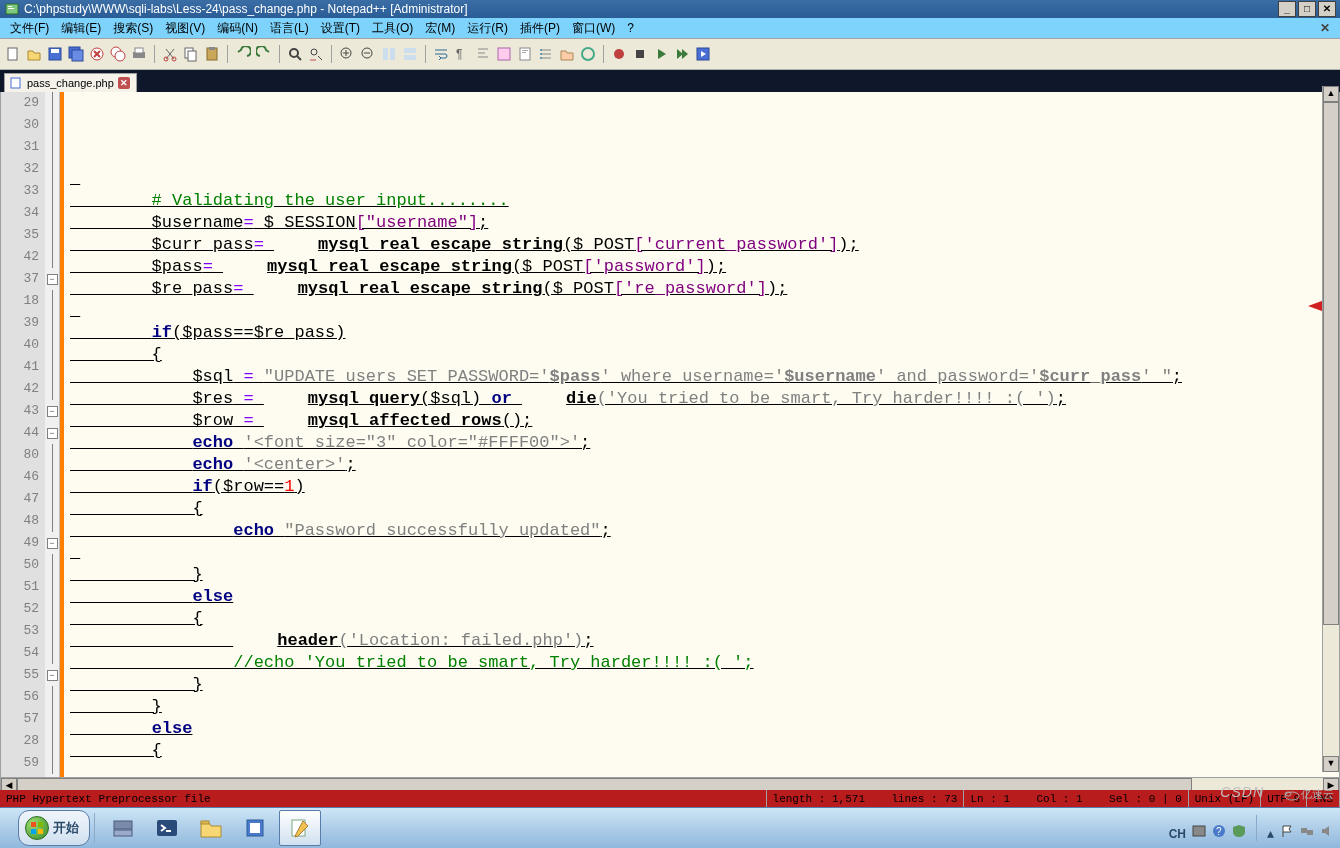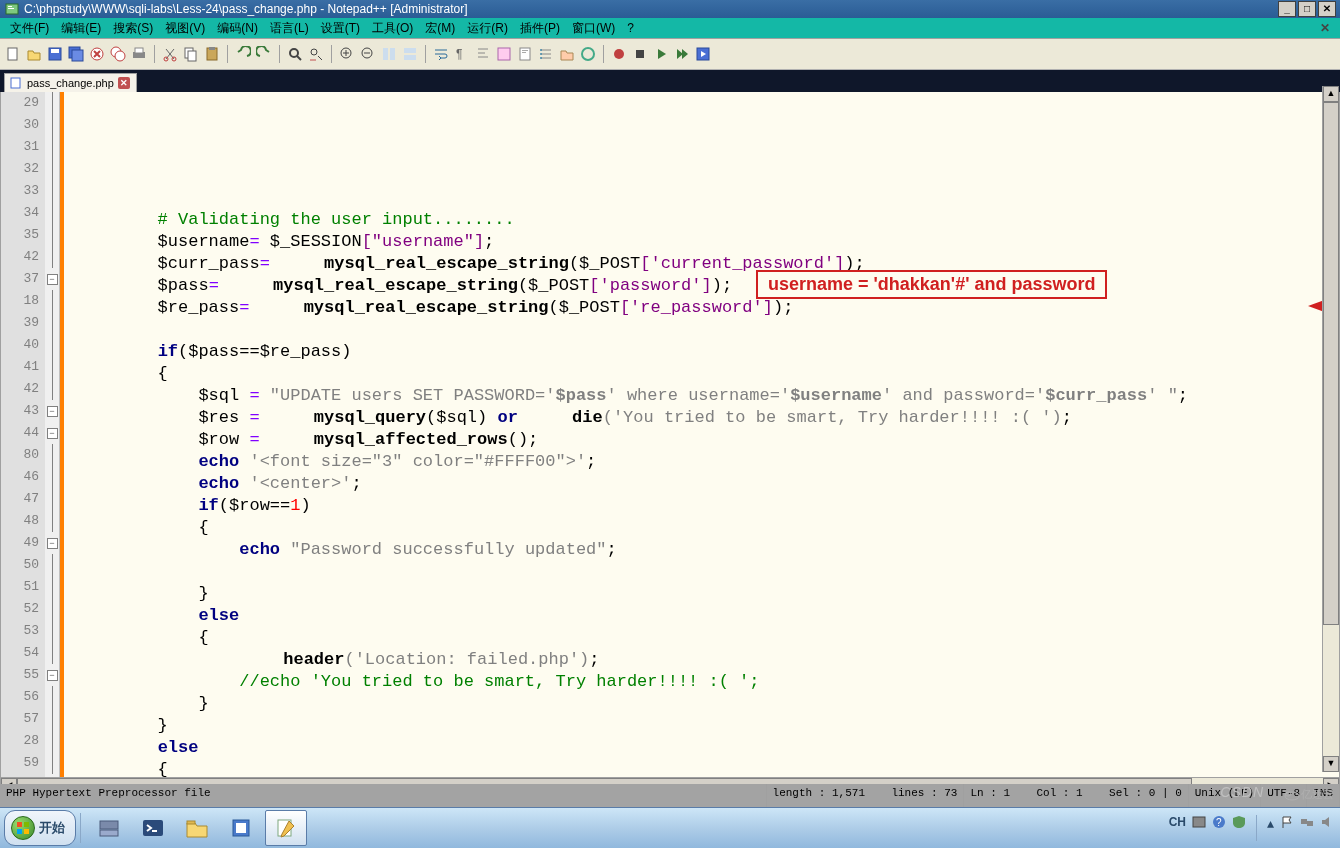--- a/index.html
+++ b/index.html
@@ -37,21 +37,21 @@
     background: #d4d0c8;
     border: 1px solid #404040;
     display: inline-flex; align-items: center; justify-content: center;
     font-size: 10px; color: #000; font-weight: bold;
     cursor: pointer;
   }
   .title-bar .win-btn.close { background: #d4d0c8; }
 
   
   .menu-bar {
-    background: #14b8a6;
+    background: #7dd3fc;
     height: 20px;
     display: flex;
     align-items: center;
     padding: 0 4px;
     gap: 0;
     border-bottom: 1px solid #a0a0a0;
   }
   .menu-bar .menu-item {
     padding: 2px 6px;
     cursor: pointer;
@@ -136,21 +136,21 @@
   .change-col { width: 4px; background: #ff8000; }
   .code {
     flex: 1;
     background: #FEFCF0;
     font-family: "Courier New", monospace;
     font-size: 17px;
     white-space: pre;
     position: relative;
     overflow: hidden;
   }
-  .code .row { height: 22px; line-height: 22px; padding-left: 12px; }
+  .code .row { height: 22px; line-height: 22px; padding-left: 6px; text-decoration: underline; }
 
   
   .c-code { color: #000; }
   .c-comment { color: #008000; }
   .c-var { color: #000; }
   .c-kw { color: #000080; font-weight: bold; }
   .c-func { color: #000; font-weight: bold; margin-left: 44px; }
   .c-op { color: #8000FF; }
   .c-str { color: #808080; }
   .c-strvar { color: #808080; font-weight: bold; }
@@ -181,58 +181,58 @@
   .hscroll .sb-thumb { position:absolute; left:0; top:0; width: 90%; height: 100%; background: #d4d0c8; border: 1px solid #808080; box-sizing: border-box; }
 
   .vscroll { position:absolute; right:1px; top:86px; width:16px; height:686px; background:#ece9d8; border-left:1px solid #a0a0a0; }
   .vscroll .sb-btn { height:16px; background:#d4d0c8; border:1px solid #808080; box-sizing:border-box; text-align:center; font-size:9px; line-height:12px; cursor:pointer;}
   .vscroll .sb-track { height: calc(100% - 32px); position:relative; }
   .vscroll .sb-thumb { position:absolute; top:0; left:0; width:100%; height:80%; background:#d4d0c8; border:1px solid #808080; box-sizing:border-box;}
 
   
   .status-bar {
     position:absolute; bottom: 40px; left:0; right:0;
-    background: #a3a3a3; height: 24px; line-height: 18px;
+    background: #b91c1c; height: 18px; line-height: 18px;
     font-size: 11px; color: #000;
     font-family: "Courier New", monospace;
     display: flex;
     margin-top: 35px;
   }
   .status-bar .cell { border-right: 1px solid #a0a0a0; padding: 0 6px; }
   .status-bar .grow { flex: 1; }
 
   
   .taskbar {
     position:absolute; bottom:0; left:0; right:0; height:40px;
     background: linear-gradient(to bottom, #cde6f7 0%, #aecde8 50%, #90b8dd 100%);
     border-top: 1px solid #5a7ca8;
     display:flex; align-items:center;
   }
   .start-btn {
-    height: 34px; margin-left: 4px;
+    height: 34px; margin-left: 18px;
     background: linear-gradient(to bottom, #f0f5fb, #d0e0f0);
     border: 1px solid #5a7ca8; border-radius: 11px;
     padding: 0 10px 0 6px;
     display:flex; align-items:center; gap:4px;
     font-size: 13px; color: #2a4a6a; font-weight: bold; cursor:pointer;
   }
   .start-orb {
     width: 22px; height: 22px; border-radius: 50%;
     background: radial-gradient(circle at 30% 30%, #9adc6f, #3a8a2a);
     border: 1px solid #2a6a1a;
     display:flex; align-items:center; justify-content:center;
     color:#fff; font-size:12px; font-weight:bold;
   }
   .task-icon {
     width: 40px; height: 34px; margin-left: 4px;
     display:flex; align-items:center; justify-content:center;
     cursor:pointer; border-radius:2px;
   }
   .task-sep { width:1px; height:30px; background:#8aa8c8; margin: 0 4px; }
-  .tray { margin-left:auto; display:flex; align-items:flex-start; padding-right:6px; gap:6px; }
+  .tray { margin-left:auto; display:flex; align-items:flex-end; padding-right:6px; gap:6px; }
   .tray .tray-icon { cursor:pointer; font-size:14px; color:#2a4a6a; }
 
   
   .wm { position:absolute; right:6px; bottom:46px; font-size:11px; color:#b0b0b0; display:flex; align-items:center; }
   .wm2 { position:absolute; right:76px; bottom:48px; font-size:14px; color:#c0c0c0; letter-spacing:1px; font-style:italic;}
 
   svg { pointer-events:none; }
 </style>
 </head>
 <body>
@@ -594,21 +594,20 @@
       </div>
       <div class="fc">
         <div class="line"></div>
       </div>
       <div class="fc">
         <div class="line"></div>
       </div>
     </div>
   <div class="change-col"></div>
   <div class="code" id="code">
-    <div class="annotation">username = 'dhakkan'#' and password</div>
     <div class="arrow"></div>
     <div class="arrow-line"></div>
   <div class="row"> </div><div class="row"><span class="c-comment">        # Validating the user input........</span></div><div class="row"><span class="c-var">        $username</span><span class="c-op">=</span><span class="c-var"> $_SESSION</span><span class="c-brack">["username"]</span><span class="c-code">;</span></div><div class="row"><span class="c-var">        $curr_pass</span><span class="c-op">= </span><span class="c-func">mysql_real_escape_string</span><span class="c-var">($_POST</span><span class="c-brack">['current_password']</span><span class="c-code">);</span></div><div class="row"><span class="c-var">        $pass</span><span class="c-op">= </span><span class="c-func">mysql_real_escape_string</span><span class="c-var">($_POST</span><span class="c-brack">['password']</span><span class="c-code">);</span></div><div class="row"><span class="c-var">        $re_pass</span><span class="c-op">= </span><span class="c-func">mysql_real_escape_string</span><span class="c-var">($_POST</span><span class="c-brack">['re_password']</span><span class="c-code">);</span></div><div class="row"> </div><div class="row"><span class="c-code">        </span><span class="c-kw">if</span><span class="c-code">($pass==$re_pass)</span></div><div class="row"><span class="c-brace">        {</span></div><div class="row"><span class="c-var">            $sql</span><span class="c-op"> = </span><span class="c-str">"UPDATE users SET PASSWORD='</span><span class="c-strvar">$pass</span><span class="c-str">' where username='</span><span class="c-strvar">$username</span><span class="c-str">' and password='</span><span class="c-strvar">$curr_pass</span><span class="c-str">' "</span><span class="c-code">;</span></div><div class="row"><span class="c-var">            $res</span><span class="c-op"> = </span><span class="c-func">mysql_query</span><span class="c-code">($sql) </span><span class="c-kw">or </span><span class="c-func">die</span><span class="c-str">('You tried to be smart, Try harder!!!! :( ')</span><span class="c-code">;</span></div><div class="row"><span class="c-var">            $row</span><span class="c-op"> = </span><span class="c-func">mysql_affected_rows</span><span class="c-code">();</span></div><div class="row"><span class="c-code">            </span><span class="c-kw">echo </span><span class="c-str">'&lt;font size="3" color="#FFFF00"&gt;'</span><span class="c-code">;</span></div><div class="row"><span class="c-code">            </span><span class="c-kw">echo </span><span class="c-str">'&lt;center&gt;'</span><span class="c-code">;</span></div><div class="row"><span class="c-code">            </span><span class="c-kw">if</span><span class="c-code">($row==</span><span class="c-num">1</span><span class="c-code">)</span></div><div class="row"><span class="c-brace">            {</span></div><div class="row"><span class="c-code">                </span><span class="c-kw">echo </span><span class="c-str">"Password successfully updated"</span><span class="c-code">;</span></div><div class="row"> </div><div class="row"><span class="c-brace">            }</span></div><div class="row"><span class="c-code">            </span><span class="c-kw">else</span></div><div class="row"><span class="c-brace">            {</span></div><div class="row"><span class="c-code">                </span><span class="c-func">header</span><span class="c-str">('Location: failed.php')</span><span class="c-code">;</span></div><div class="row"><span class="c-comment">                //echo 'You tried to be smart, Try harder!!!! :( ';</span></div><div class="row"><span class="c-brace">            }</span></div><div class="row"><span class="c-brace">        }</span></div><div class="row"><span class="c-code">        </span><span class="c-kw">else</span></div><div class="row"><span class="c-brace">        {</span></div></div>
 </div>
 
 <div class="vscroll">
   <div class="sb-btn">▲</div>
   <div class="sb-track">
       <div class="sb-thumb"></div>
     </div>

